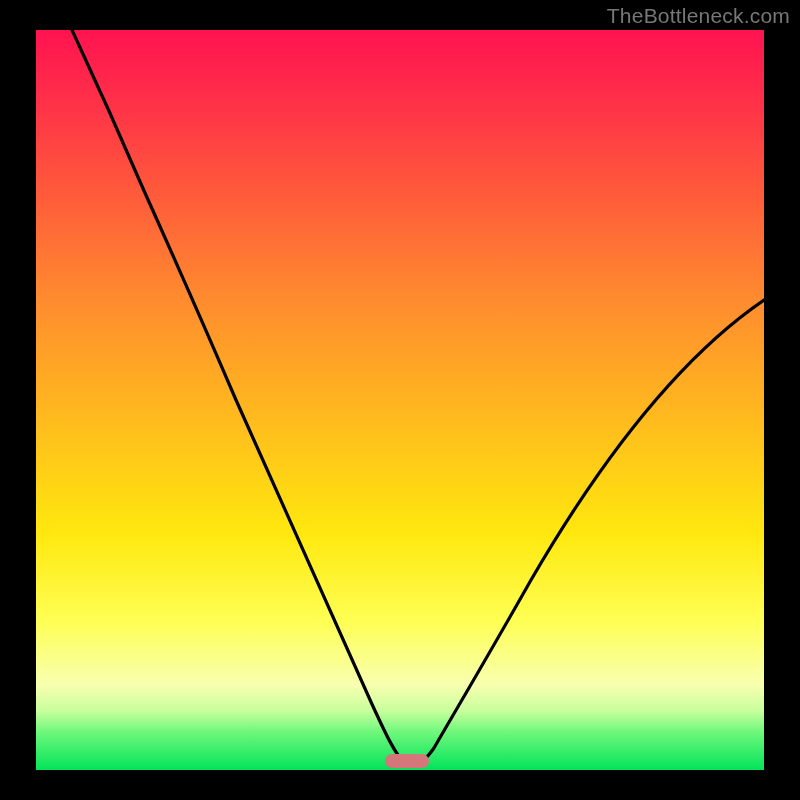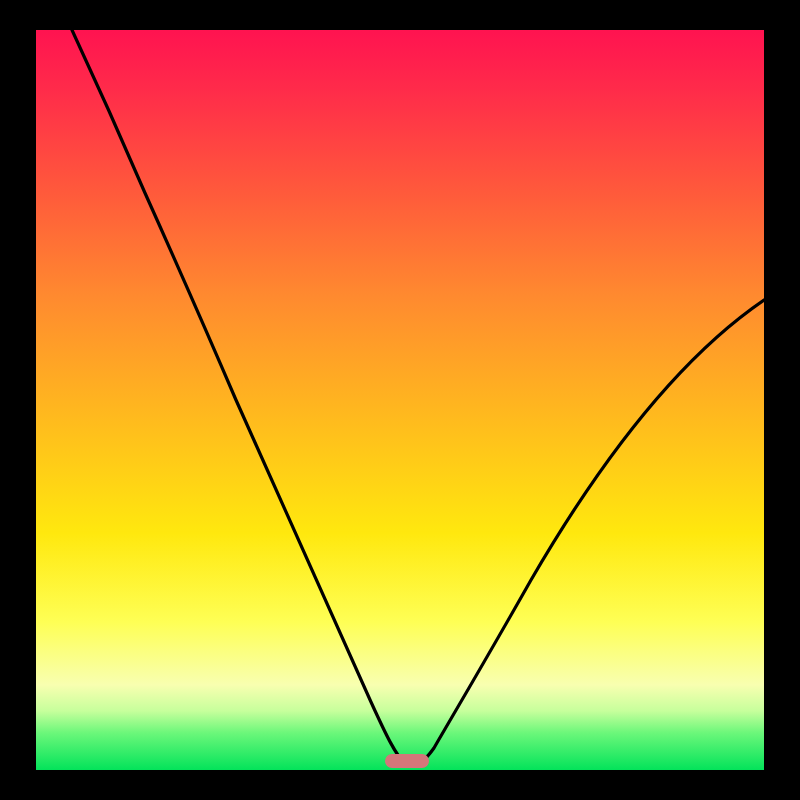--- a/index.html
+++ b/index.html
@@ -68,20 +68,21 @@
     border-radius: 8px;
     background: #d4767a;
     transform: translate(-50%, 0);
   }
 </style>
 </head>
 <body>
 
 <div class="frame">
 
+  <div class="watermark" data-bind="watermark">TheBottleneck.com</div>
 
   <div class="plot-area">
     <div class="gradient"></div>
 
     <svg class="curve-svg" viewBox="0 0 728 740" preserveAspectRatio="none">
       <path d="M 36 0
                L 73 81
                L 109 163
                C 140 232, 170 300, 200 370
                C 240 460, 280 550, 335 672

